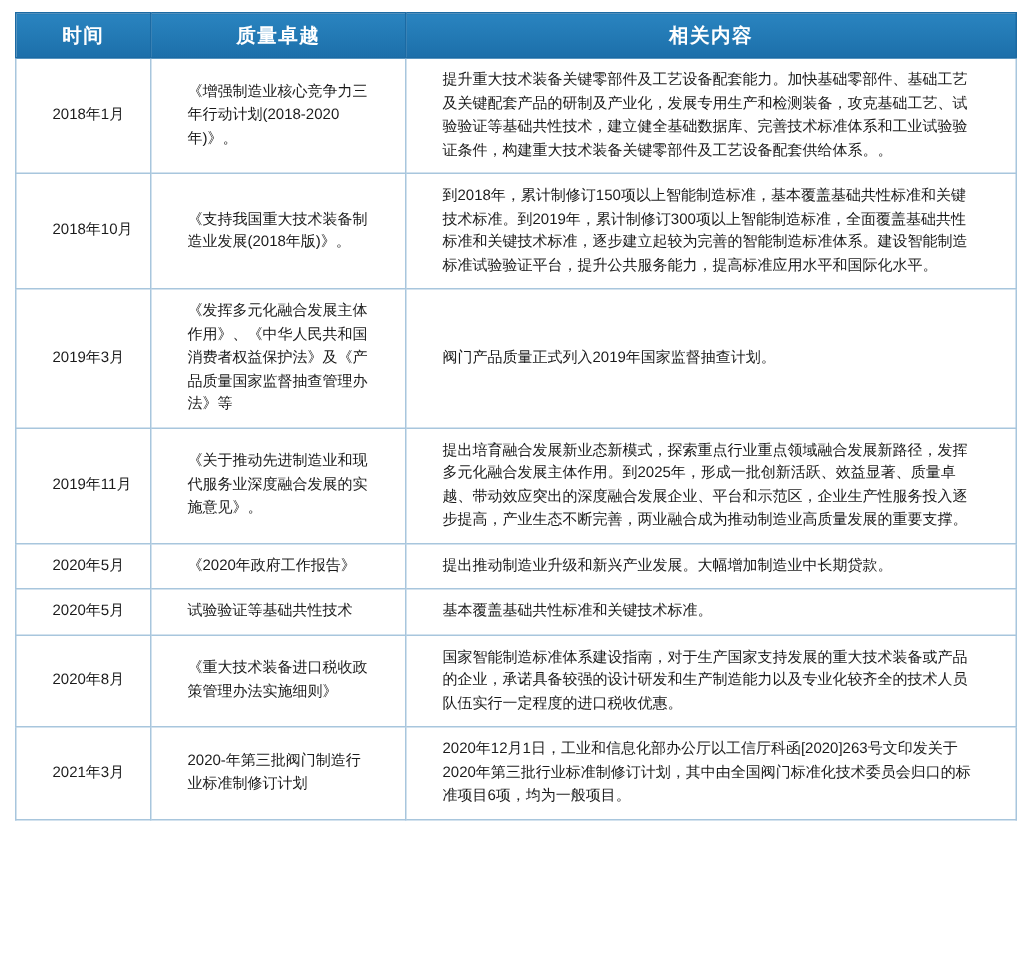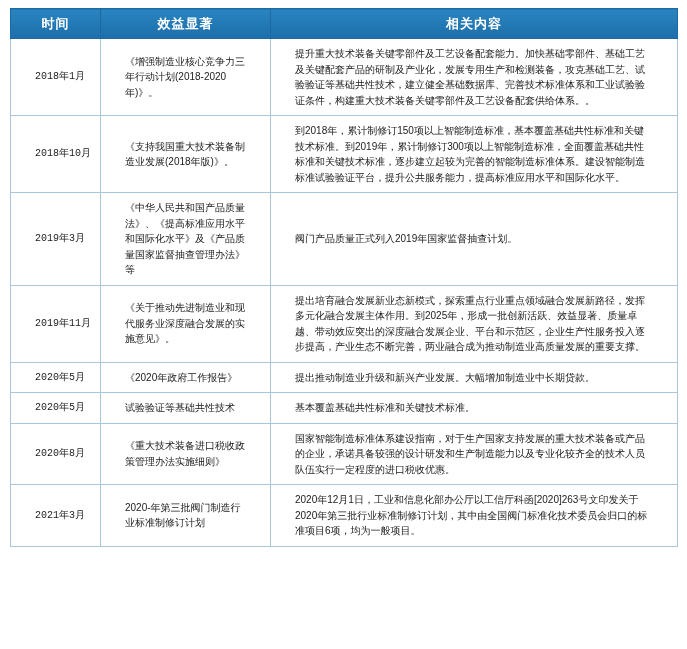--- a/index.html
+++ b/index.html
@@ -38,21 +38,20 @@
     border: 1px solid #a8c6dd;
     font-size: 10px;
     color: #1a1a1a;
     vertical-align: middle;
     padding: 7px 24px;
     line-height: 1.55;
   }
   td.col-time {
     text-align: center;
     white-space: nowrap;
-    font-family: Liberation Mono, monospace;
   }
   td.col-doc {
     text-align: left;
     line-height: 1.6;
   }
   td.col-content {
     text-align: left;
     line-height: 1.62;
   }
   col.c1 { width: 90px; }
@@ -65,38 +64,38 @@
 <div class="page">
   <table class="policy-table">
     <colgroup>
       <col class="c1">
       <col class="c2">
       <col class="c3">
     </colgroup>
     <thead>
       <tr>
         <th>时间</th>
-        <th>效益显著</th>
+        <th>质量卓越</th>
         <th>相关内容</th>
       </tr>
     </thead>
     <tbody>
       <tr>
         <td class="col-time">2018年1月</td>
         <td class="col-doc">《增强制造业核心竞争力三年行动计划(2018-2020年)》。</td>
         <td class="col-content">提升重大技术装备关键零部件及工艺设备配套能力。加快基础零部件、基础工艺及关键配套产品的研制及产业化，发展专用生产和检测装备，攻克基础工艺、试验验证等基础共性技术，建立健全基础数据库、完善技术标准体系和工业试验验证条件，构建重大技术装备关键零部件及工艺设备配套供给体系。。</td>
       </tr>
       <tr>
         <td class="col-time">2018年10月</td>
         <td class="col-doc">《支持我国重大技术装备制造业发展(2018年版)》。</td>
         <td class="col-content">到2018年，累计制修订150项以上智能制造标准，基本覆盖基础共性标准和关键技术标准。到2019年，累计制修订300项以上智能制造标准，全面覆盖基础共性标准和关键技术标准，逐步建立起较为完善的智能制造标准体系。建设智能制造标准试验验证平台，提升公共服务能力，提高标准应用水平和国际化水平。</td>
       </tr>
       <tr>
         <td class="col-time">2019年3月</td>
-        <td class="col-doc">《中华人民共和国产品质量法》、《提高标准应用水平和国际化水平》及《产品质量国家监督抽查管理办法》等</td>
+        <td class="col-doc">《发挥多元化融合发展主体作用》、《中华人民共和国消费者权益保护法》及《产品质量国家监督抽查管理办法》等</td>
         <td class="col-content">阀门产品质量正式列入2019年国家监督抽查计划。</td>
       </tr>
       <tr>
         <td class="col-time">2019年11月</td>
         <td class="col-doc">《关于推动先进制造业和现代服务业深度融合发展的实施意见》。</td>
         <td class="col-content">提出培育融合发展新业态新模式，探索重点行业重点领域融合发展新路径，发挥多元化融合发展主体作用。到2025年，形成一批创新活跃、效益显著、质量卓越、带动效应突出的深度融合发展企业、平台和示范区，企业生产性服务投入逐步提高，产业生态不断完善，两业融合成为推动制造业高质量发展的重要支撑。</td>
       </tr>
       <tr>
         <td class="col-time">2020年5月</td>
         <td class="col-doc">《2020年政府工作报告》</td>

